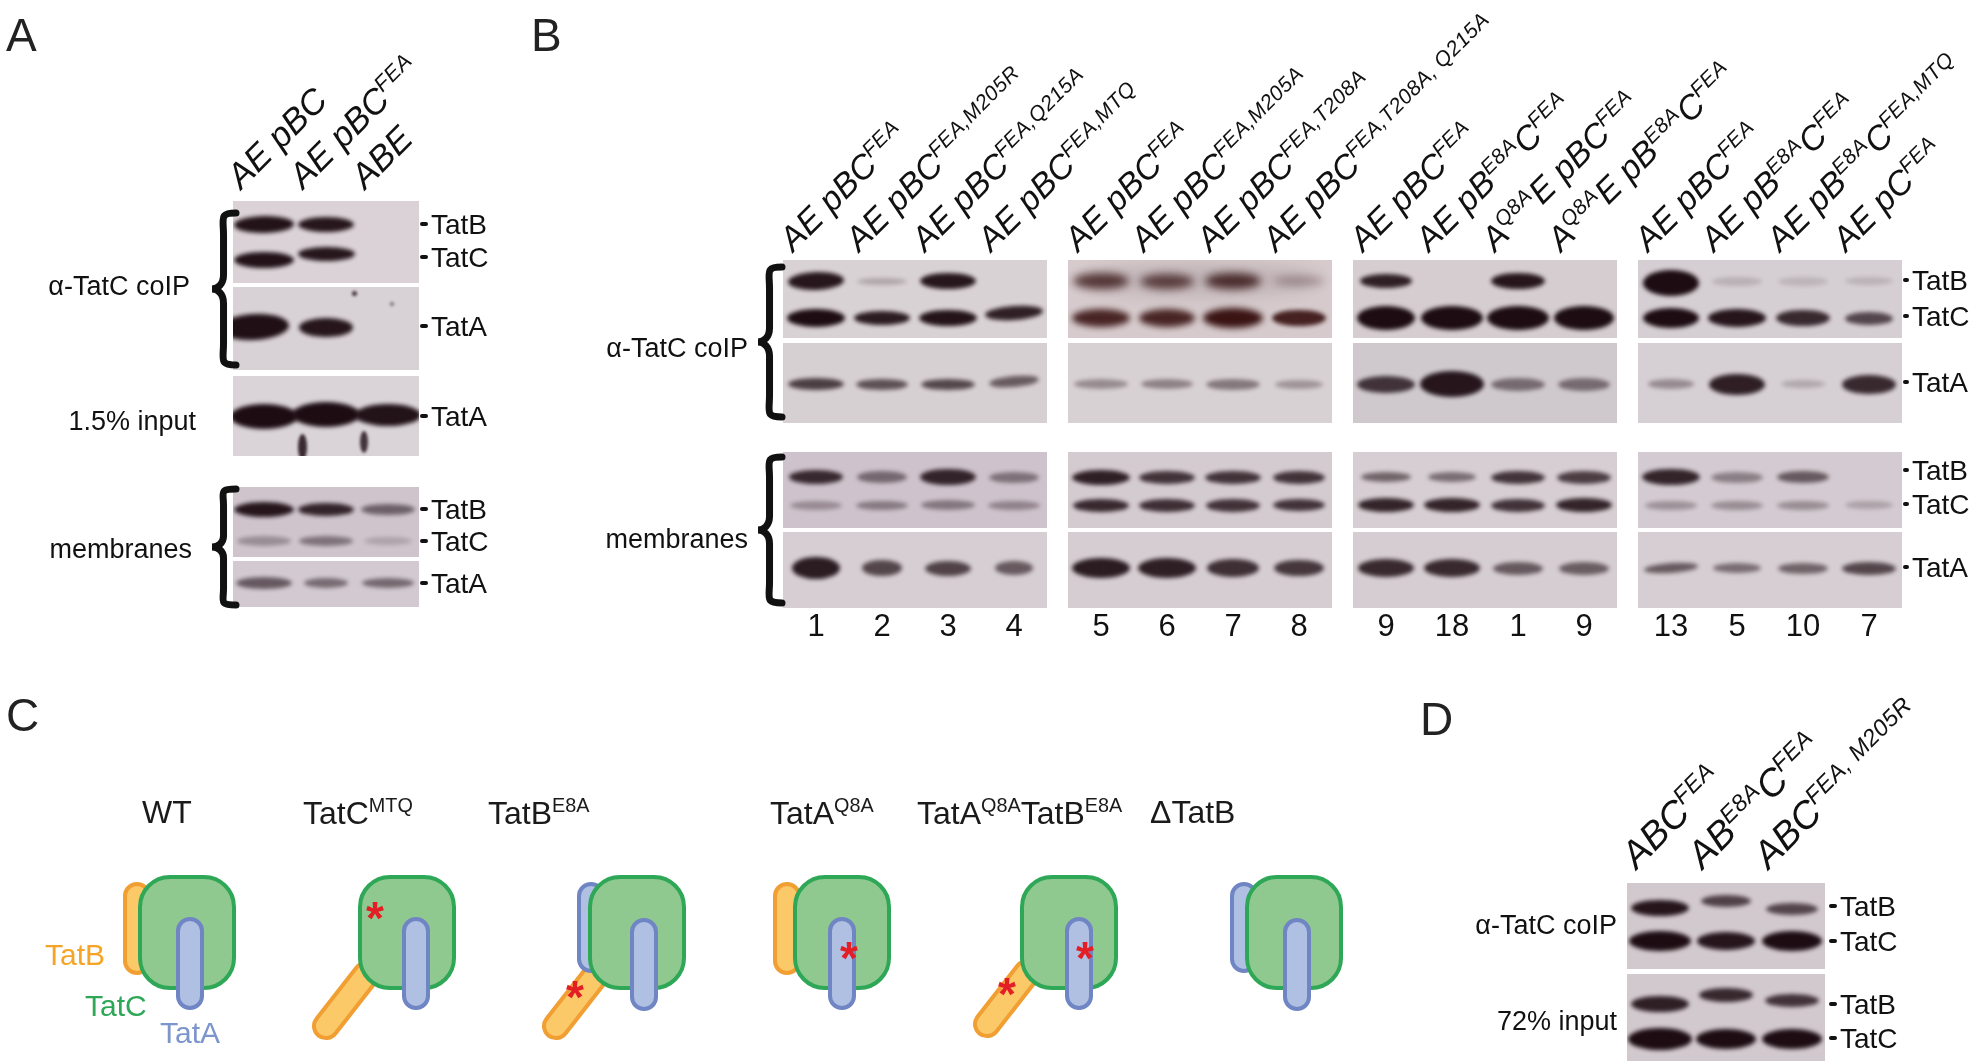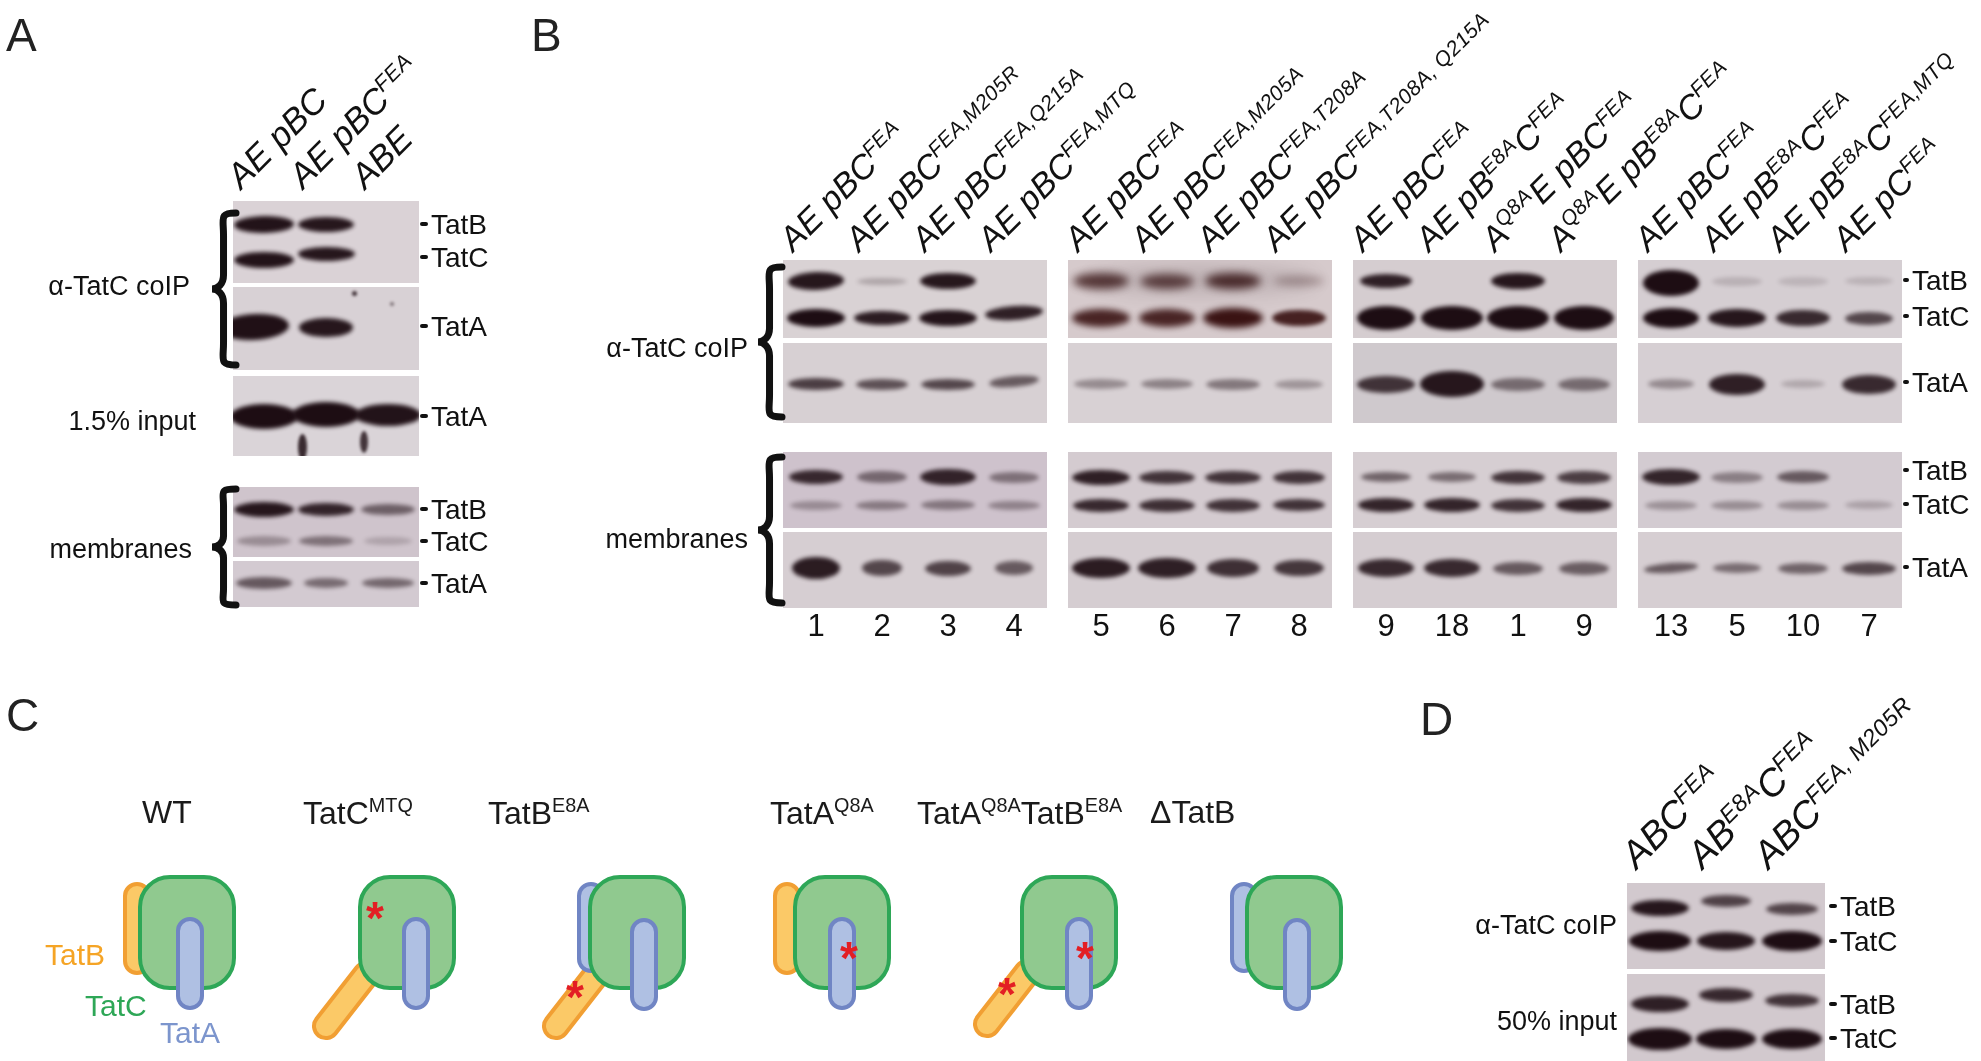--- a/index.html
+++ b/index.html
@@ -32,21 +32,21 @@
   <div class="panel-letter" style="left:1420px;top:692px">D</div>
 
   <div class="row-label" style="left:-70px;top:271px">α-TatC coIP</div>
   <div class="row-label" style="left:-64px;top:406px">1.5% input</div>
   <div class="row-label" style="left:-68px;top:534px">membranes</div>
 
   <div class="row-label" style="left:488px;top:333px">α-TatC coIP</div>
   <div class="row-label" style="left:488px;top:524px">membranes</div>
 
   <div class="row-label" style="left:1357px;top:910px">α-TatC coIP</div>
-  <div class="row-label" style="left:1357px;top:1006px">50% input</div>
+  <div class="row-label" style="left:1357px;top:1006px">72% input</div>
 <div class="blot" style="left: 233px; top: 201px; width: 186px; height: 82px; background: rgb(218, 210, 214);">
       <div class="band" style="left: 1px; top: 14.5px; width: 60px; height: 17px; opacity: 0.97; filter: blur(2.2px); transform: rotate(-1deg);"></div>
       <div class="band" style="left: 65px; top: 15.5px; width: 56px; height: 15px; opacity: 0.95; filter: blur(2.2px);"></div>
       <div class="band" style="left: 1px; top: 51px; width: 60px; height: 16px; opacity: 0.97; filter: blur(2.2px);"></div>
       <div class="band" style="left: 64.5px; top: 46px; width: 57px; height: 14px; opacity: 0.95; filter: blur(2.2px);"></div>
     </div>
     <div class="blot" style="left: 233px; top: 287px; width: 186px; height: 83px; background: rgb(216, 209, 213);">
       <div class="band" style="left: -14px; top: 27px; width: 70px; height: 26px; opacity: 0.98; filter: blur(2.2px); transform: rotate(-3deg);"></div>
       <div class="band" style="left: 66px; top: 30.5px; width: 54px; height: 19px; opacity: 0.95; filter: blur(2.2px);"></div>
       <div class="band" style="left: 119px; top: 4px; width: 5px; height: 5px; opacity: 0.8; filter: blur(1.5px);"></div>

